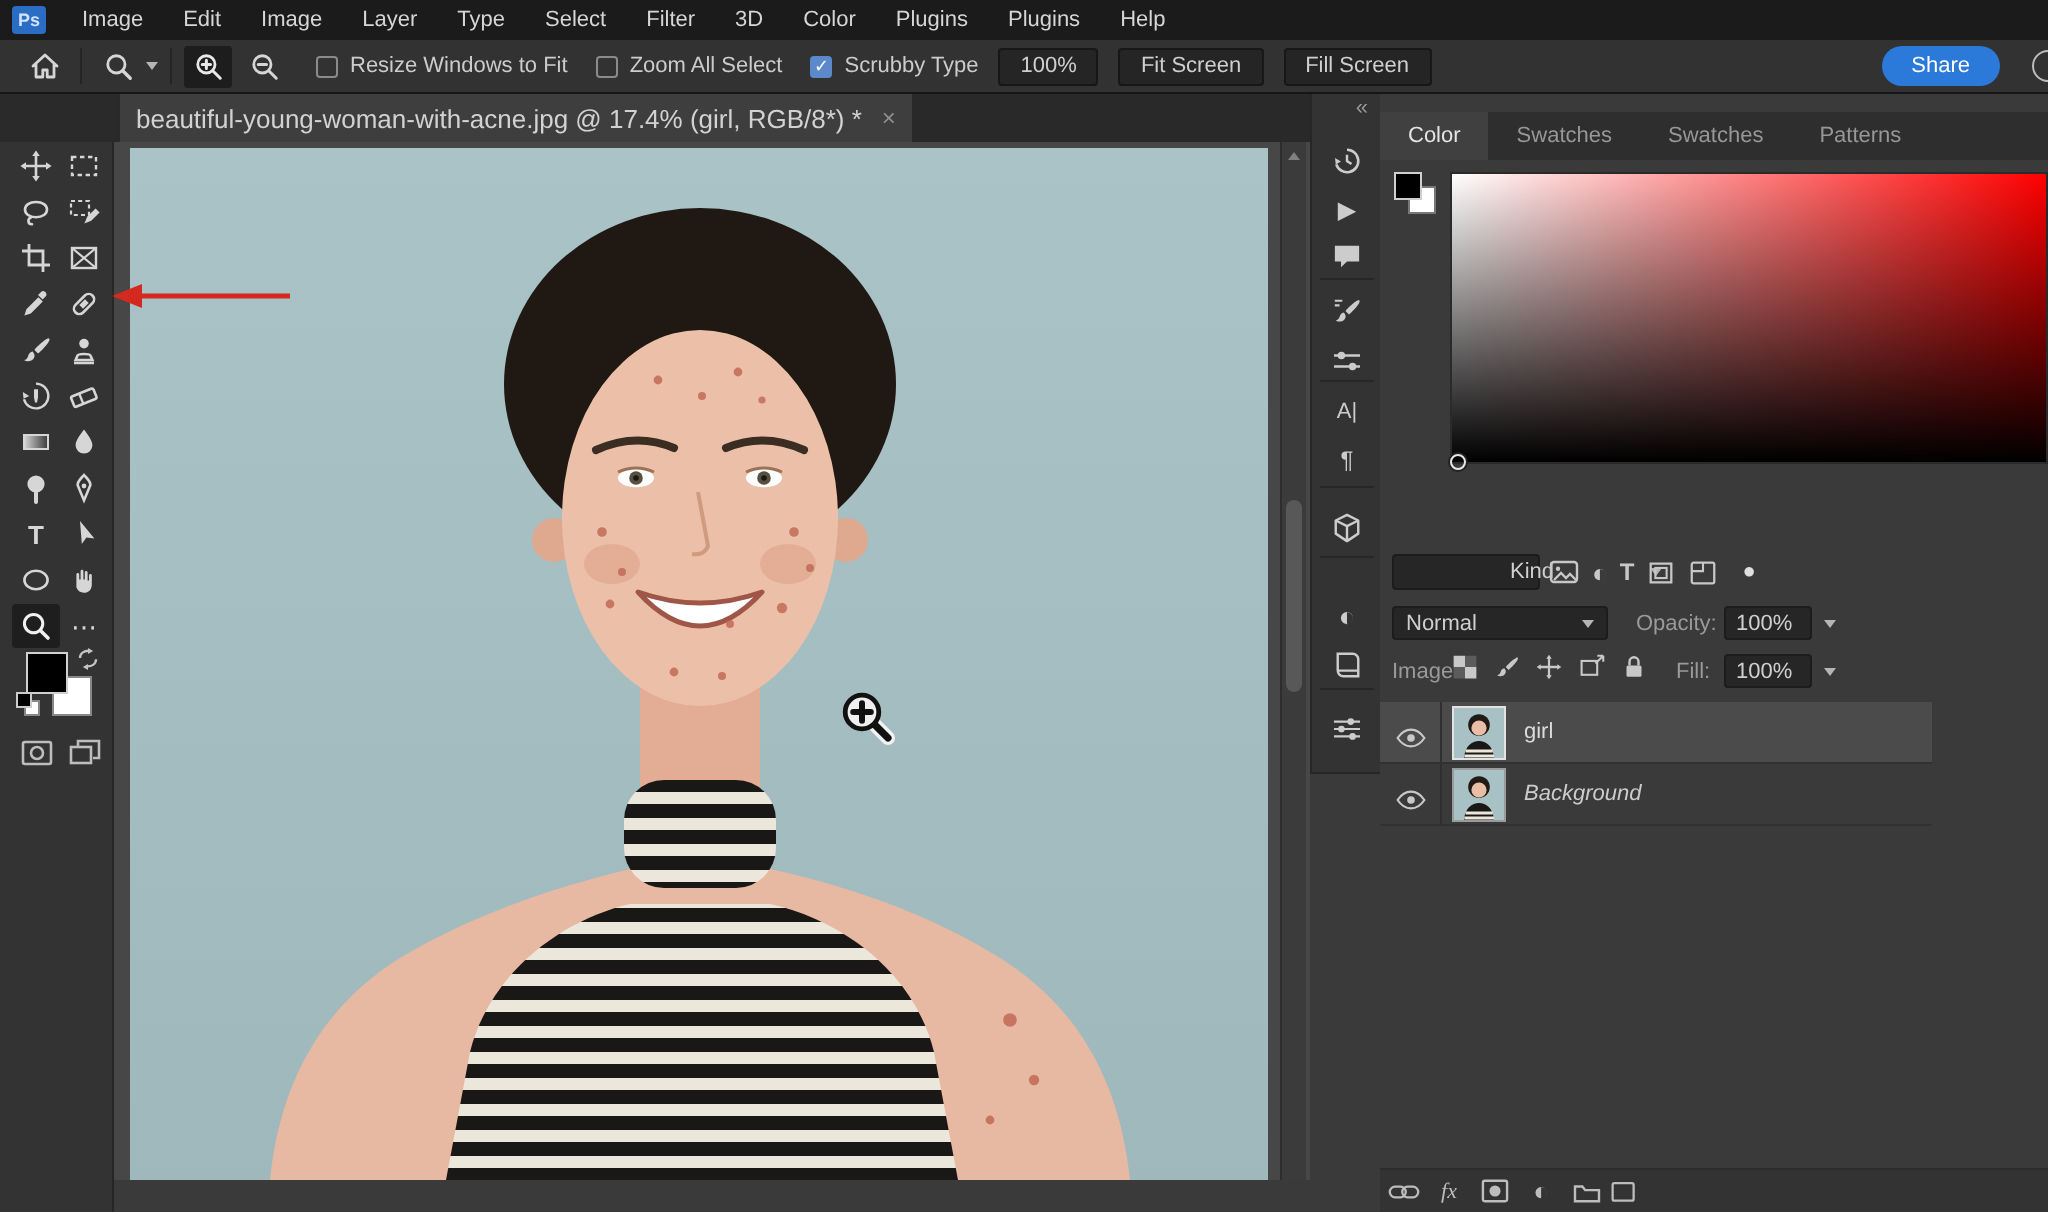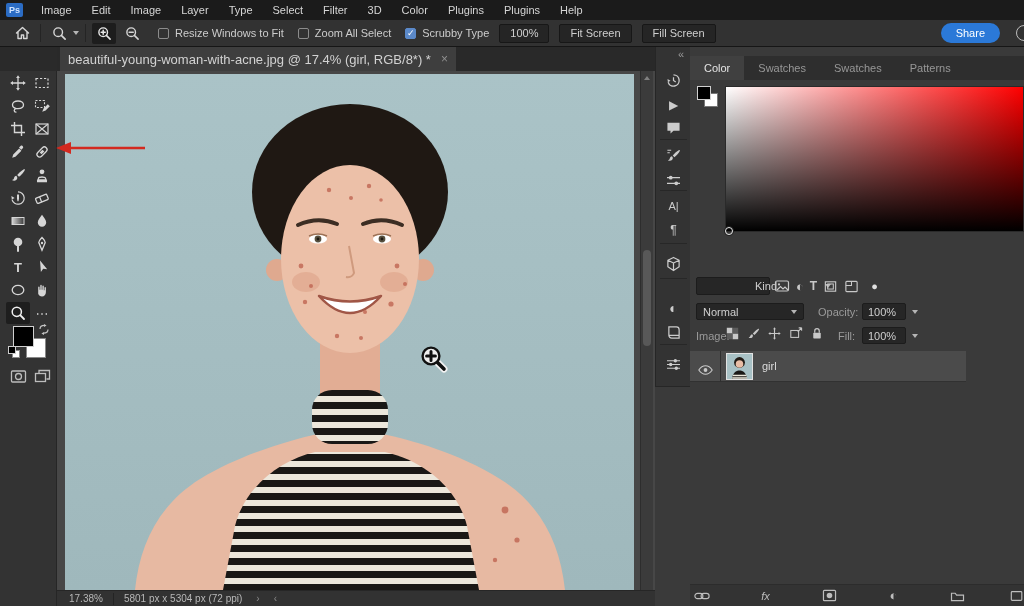--- a/index.html
+++ b/index.html
@@ -77,21 +77,21 @@
   .plabel { color:#9a9a9a; font-size:11px; }
   .layer-row { position:absolute; left:0; width:276px; height:31px; border-bottom:1px solid #313131;text-decoration:underline; }
   .layer-row.selected { background:#4b4b4b; }
   .eye-wrap { position:absolute; left:8px; top:10px; }
   .eye-div { position:absolute; left:30px; top:0; width:1px; height:31px; background:#2f2f2f; }
   .thumb { position:absolute; left:36px; top:2px; width:27px; height:27px; overflow:hidden; }
   .thumb.sel { border:1px solid #e2e2e2; }
   .thumb.nosel { border:1px solid #9a9a9a; }
   .layer-name { position:absolute; left:72px; top:9px; font-size:11px; color:#dcdcdc; }
   .layer-name.bg { font-style:italic; color:#cccccc; }
-  .panel-bottom { position:absolute; left:0; top:537px; width:334px; height:22px; border-top:1px solid #2c2c2c; background:#333333; display:flex; align-items:center; justify-content:space-between; }
+  .panel-bottom { position:absolute; left:0; top:537px; width:334px; height:22px; border-top:1px solid #2c2c2c; background:#333333; display:flex; align-items:center; justify-content:flex-start;font-family:Liberation Serif, serif; }
   .pb-icon { width:23px; height:18px; display:flex; align-items:center; justify-content:center; color:#bdbdbd; font-size:12px; }
   .fx { font-style:italic; font-size:11px; color:#bdbdbd; }
 </style>
 </head>
 <body>
 
 <div id="app">
 
   <div class="abs menubar">
     <div class="ps-logo">Ps</div>
@@ -408,27 +408,20 @@
       <div class="vscroll-up"></div>
       <div class="vscroll-thumb"></div>
     </div>
   </div>
 
   <svg class="abs red-arrow" viewBox="0 0 92 16">
     <path d="M14 8H90" stroke="#d3291f" stroke-width="2.6"></path>
     <path d="M1 8l15-6v12z" fill="#d3291f"></path>
   </svg>
 
-  <div class="abs statusbar">
-    <span class="sb-zoom">17.38%</span>
-    <span class="sb-div"></span>
-    <span>5801 px x 5304 px (72 ppi)</span>
-    <span class="sb-chev">›</span>
-    <span class="sb-chev">‹</span>
-  </div>
 
   <div class="abs dock">
     <span class="dock-collapse">«</span>
     <div class="dock-icon" style="top:22px">
       <svg width="15" height="15" viewBox="0 0 16 16">
           <path d="M8 2a6 6 0 1 1-5.7 7.8" fill="none" stroke="#cccccc" stroke-width="1.4"></path>
           <path d="M1.6 6.4L2 9.8 4.8 8.2z" fill="#cccccc"></path>
           <path d="M8 4.6V8l2.4 1.6" fill="none" stroke="#cccccc" stroke-width="1.3"></path>
         </svg>
     </div>
@@ -572,20 +565,39 @@
         <svg width="25" height="25" viewBox="0 0 25 25">
             <rect width="25" height="25" fill="#a8c1c5"></rect>
             <circle cx="12.5" cy="8.5" r="5.4" fill="#211a14"></circle>
             <circle cx="12.5" cy="10" r="3.8" fill="#e9bda6"></circle>
             <path d="M5 25c.5-6 4-8.5 7.5-8.5S19.5 19 20 25z" fill="#1a1816"></path>
             <path d="M5.8 21.5h13.6M5.2 24h14.8" stroke="#ece7db" stroke-width="1.4"></path>
           </svg>
       </span>
       <span class="layer-name">girl</span>
     </div>
+    <div class="layer-row" style="top:335px">
+      <span class="eye-wrap">
+        <svg width="15" height="10" viewBox="0 0 15 10">
+            <path d="M.8 5C3 1.7 5.2.8 7.5.8S12 1.7 14.2 5C12 8.3 9.8 9.2 7.5 9.2S3 8.3.8 5z" fill="none" stroke="#c8c8c8" stroke-width="1.1"></path>
+            <circle cx="7.5" cy="5" r="1.9" fill="#c8c8c8"></circle>
+          </svg>
+      </span>
+      <span class="eye-div"></span>
+      <span class="thumb nosel">
+        <svg width="25" height="25" viewBox="0 0 25 25">
+            <rect width="25" height="25" fill="#a8c1c5"></rect>
+            <circle cx="12.5" cy="8.5" r="5.4" fill="#211a14"></circle>
+            <circle cx="12.5" cy="10" r="3.8" fill="#e9bda6"></circle>
+            <path d="M5 25c.5-6 4-8.5 7.5-8.5S19.5 19 20 25z" fill="#1a1816"></path>
+            <path d="M5.8 21.5h13.6M5.2 24h14.8" stroke="#ece7db" stroke-width="1.4"></path>
+          </svg>
+      </span>
+      <span class="layer-name bg">Background</span>
+    </div>
 
     <div class="panel-bottom">
       <span class="pb-icon">
         <svg width="16" height="10" viewBox="0 0 18 10">
             <rect x="1" y="2" width="9" height="6" rx="3" fill="none" stroke="#bdbdbd" stroke-width="1.3"></rect>
             <rect x="8" y="2" width="9" height="6" rx="3" fill="none" stroke="#bdbdbd" stroke-width="1.3"></rect>
           </svg>
       </span>
       <span class="pb-icon fx">fx</span>
       <span class="pb-icon">

